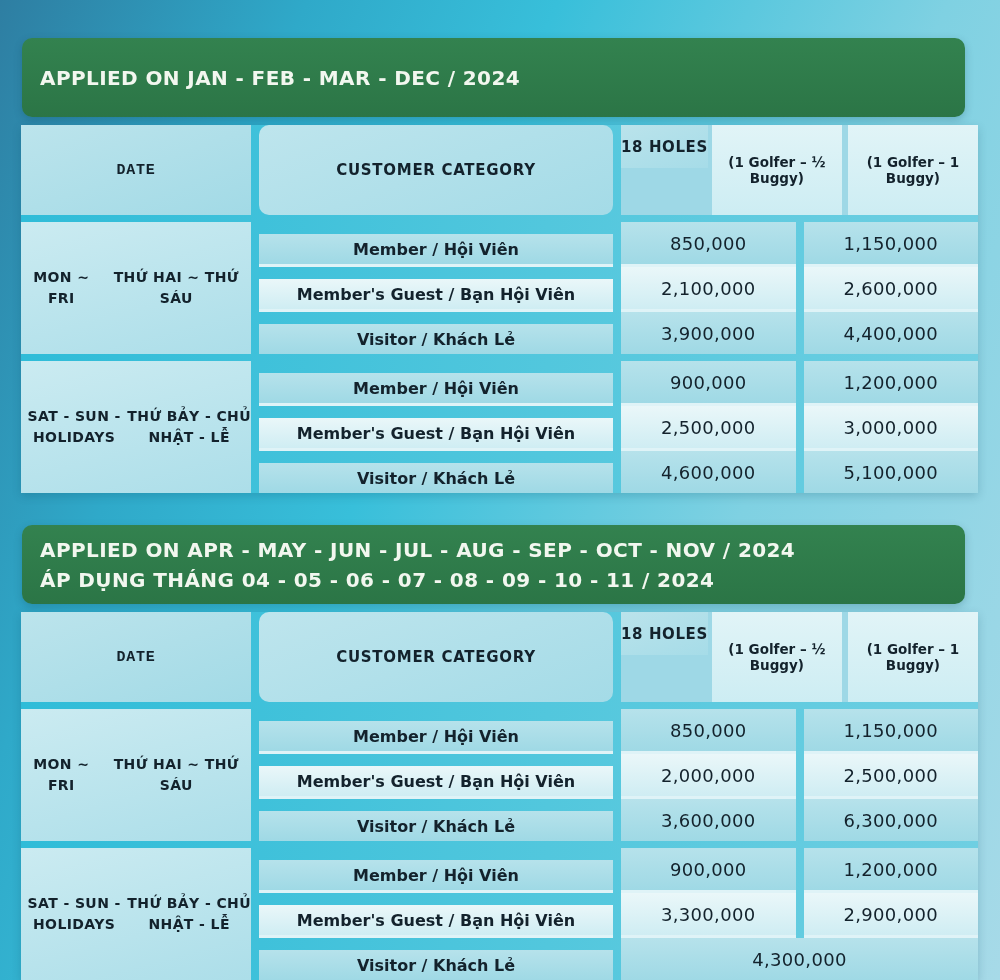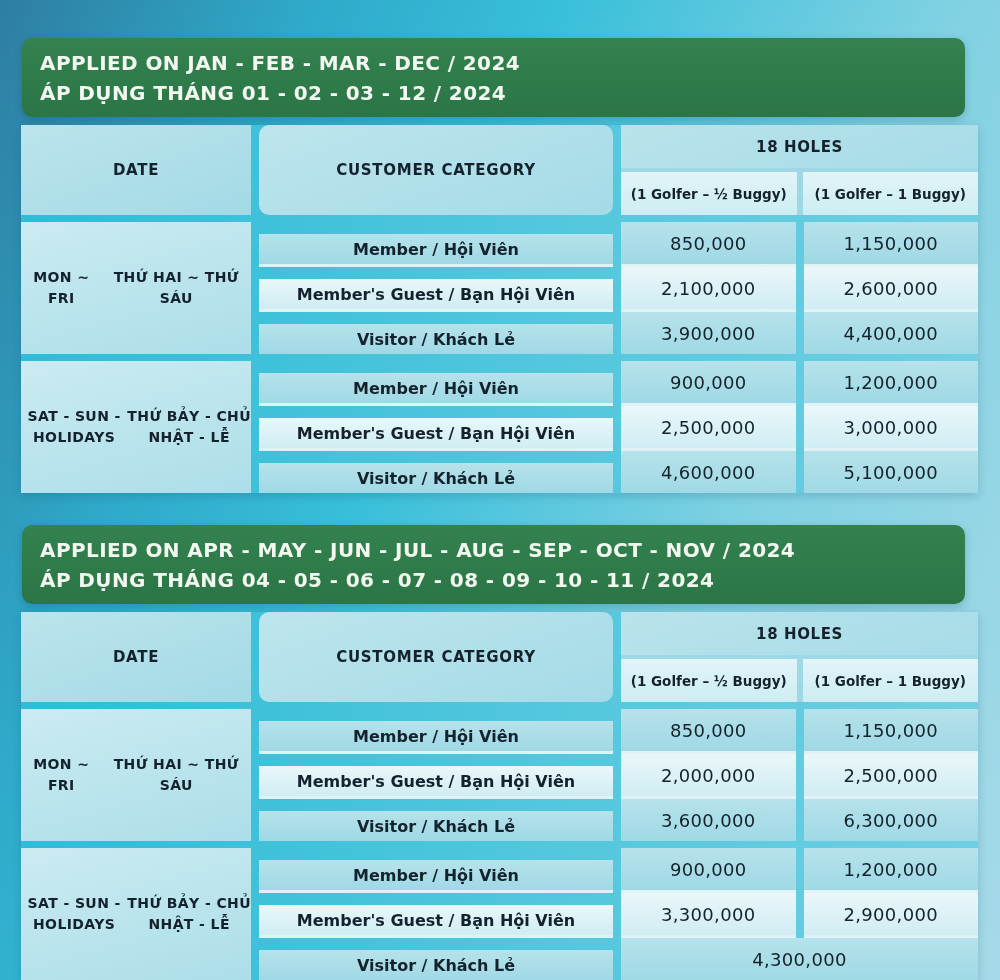--- a/index.html
+++ b/index.html
@@ -41,29 +41,29 @@
   .cell {
     display:flex; align-items:center; justify-content:center;
     text-align:center; color:#13222C;
   }
 
   
   .thead { display:flex; gap:8px; height:90px; }
   .date-head {
     width:230px; flex:none;
     background: linear-gradient(160deg, #BCE4EC 0%, #A2DAE6 100%);
-    font-size:15px; font-weight:bold; letter-spacing:.7px;
+    font-size:15px; font-weight:bold; letter-spacing:.7px;font-family:Liberation Mono, monospace;
   }
   .cat-head {
     width:354px; flex:none;
     background: linear-gradient(160deg, #BEE5ED 0%, #A4DBE7 100%);
     font-size:15px; font-weight:bold; letter-spacing:.7px;border-radius:10px;
   }
   .holes-block {
-    flex:1; display:flex; flex-direction:column; gap:4px;
+    flex:1; display:flex; flex-direction:row; gap:4px;
     background:#9ED8E6;
   }
   .holes-head {
     height:43px;
     background: linear-gradient(160deg, #BAE3EB 0%, #A6DCE8 100%);
     font-size:15px; font-weight:bold; letter-spacing:.6px;
   }
   .subrow { flex:1; display:flex; gap:6px; }
   .subhead {
     flex:1;
@@ -91,21 +91,20 @@
   .row-light .cell { background: linear-gradient(180deg, #EAF7F9 0%, #CFEDF3 100%); }
 </style>
 </head>
 <body>
 
 <div class="page">
 
   <section class="section-1 banner-top-margin">
     <div class="banner">
       <span class="banner-line">APPLIED ON JAN - FEB - MAR - DEC / 2024</span>
-      <span class="banner-line">ÁP DỤNG THÁNG 01 - 02 - 03 - 12 / 2024</span>
     </div>
 
     <div class="rate-table">
       <div class="thead">
         <div class="cell date-head">DATE</div>
         <div class="cell cat-head">CUSTOMER CATEGORY</div>
         <div class="holes-block">
           <div class="cell holes-head">18 HOLES</div>
           <div class="subrow">
             <div class="cell subhead">(1 Golfer – ½ Buggy)</div>

